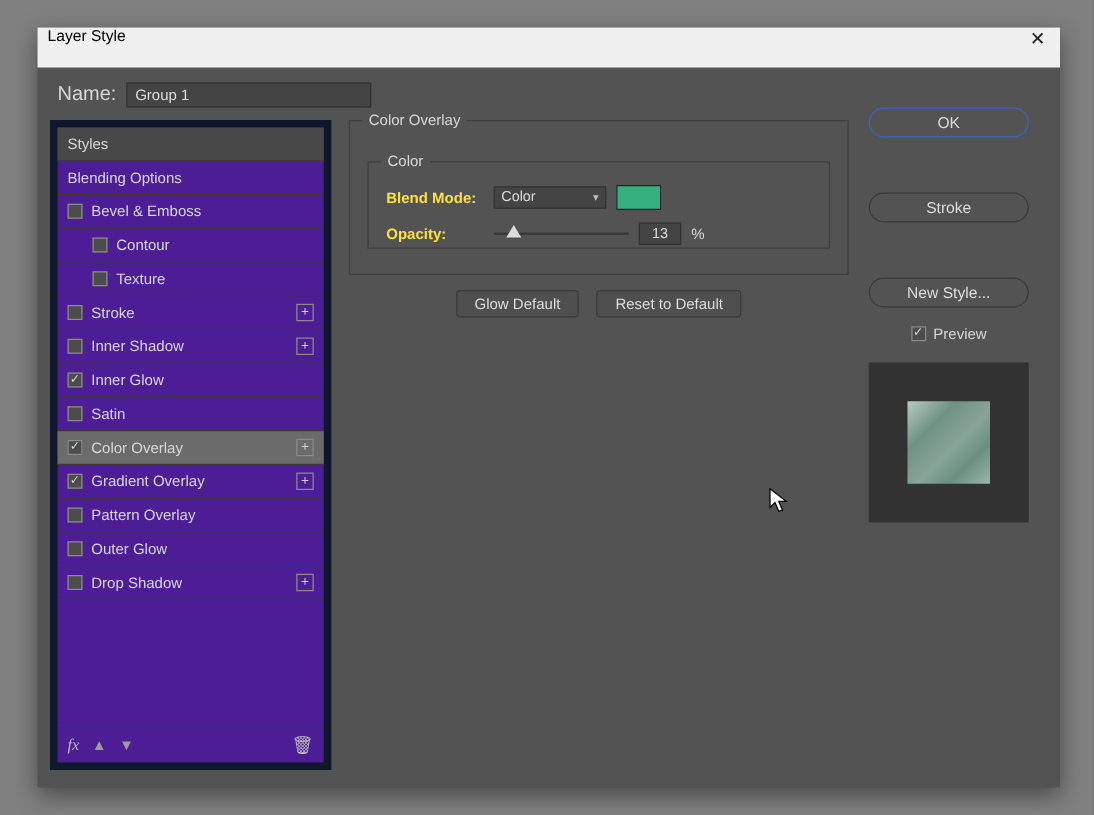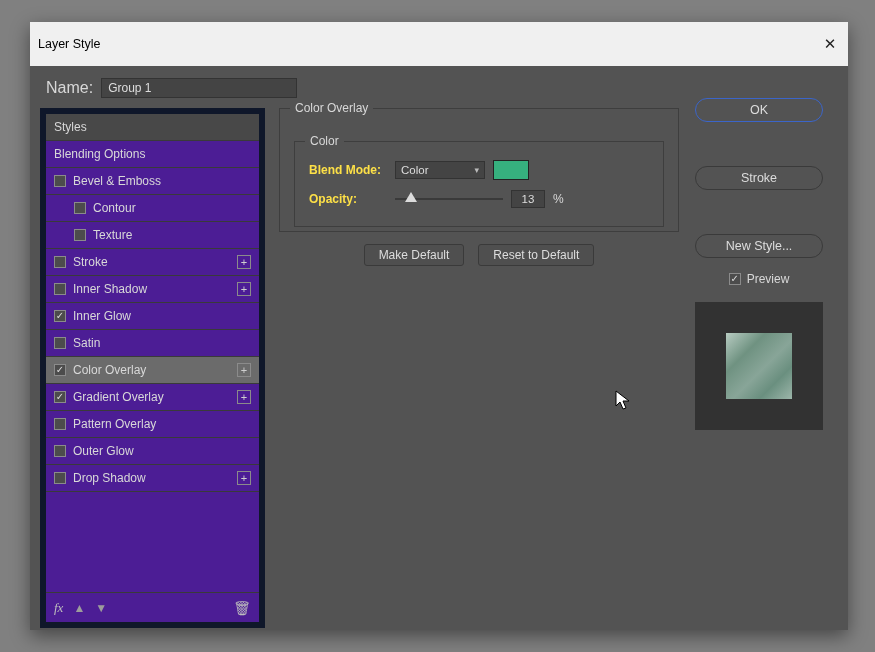--- a/index.html
+++ b/index.html
@@ -1,18 +1,18 @@
 <!DOCTYPE html>
 <html><head>
 <meta charset="utf-8">
 <style>
 * { box-sizing: border-box; margin: 0; padding: 0; font-family: "Segoe UI", Tahoma, sans-serif; }
 body { background: #808080; width: 875px; height: 652px; position: relative; overflow: hidden; }
 .dialog { position: absolute; left: 30px; top: 22px; width: 818px; height: 608px; background: #535353; color: #d8d8d8; font-size: 12px; box-shadow: 0 6px 18px rgba(0,0,0,.45); }
-.titlebar { height: 44px; background: #f0f0f0; color: #000; display: flex; align-items: center; padding: 0 8px; font-size: 12.5px; }
+.titlebar { height: 32px; background: #f0f0f0; color: #000; display: flex; padding: 0 8px; font-size: 12.5px; }
 .titlebar .t-title { flex: 1; }
 .titlebar .t-close { width: 20px; text-align: center; cursor: pointer; font-size: 15px; color: #222; }
 .body { position: relative; padding: 8px 10px 2px 10px; height: 578px; }
 .name-row { display: flex; align-items: center; gap: 8px; padding: 4px 0 10px 6px; }
 .name-row label { color: #d8d8d8; font-size: 16px; }
 .name-input { width: 196px; height: 20px; background: #444; border: 1px solid #333; color: #ddd; padding: 0 6px; font-size: 12px; }
 .cols { display: flex; gap: 14px; height: 520px; }
 .sidebar { width: 225px; border: 6px solid #0f172a; background: #4c1d95; display: flex; flex-direction: column; }
 .sb-head { height: 27px; display: flex; align-items: center; padding: 0 8px; border-bottom: 1px solid #3a3a3a; background: #484848; }
 .sb-item { height: 27px; display: flex; align-items: center; gap: 7px; padding: 0 8px; border-bottom: 1px solid #3a3a3a; cursor: default; position: relative; }
@@ -21,21 +21,21 @@
 .sb-spacer { flex: 1; }
 .sb-foot { height: 30px; display: flex; align-items: center; padding: 0 8px; gap: 10px; border-top: 1px solid #3a3a3a; color: #bdbdbd; }
 .sb-foot .sp { flex: 1; }
 .chk { width: 12px; height: 12px; border: 1px solid #8b8b8b; background: #4c4c4c; display: inline-flex; align-items: center; justify-content: center; color: #dcdcdc; font-size: 10px; line-height: 1; }
 .chk.on::after { content: "✓"; }
 .plus { margin-left: auto; width: 14px; height: 14px; border: 1px solid #8b8b8b; display: flex; align-items: center; justify-content: center; color: #cfcfcf; font-size: 11px; line-height: 1; }
 .center { width: 400px; position: relative; }
 .fieldset { position: relative; border: 1px solid #3e3e3e; padding: 32px 14px 14px 14px; }
 .legend { position: absolute; top: -8px; left: 10px; background: #535353; padding: 0 5px; font-size: 12px; color: #d8d8d8; }
 .fs-outer { height: 124px; }
-.fs-inner { margin-top: 0; height: 86px; }
+.fs-inner { margin-top: 0; height: 70px; }
 .row { display: flex; align-items: center; gap: 8px; margin-bottom: 10px; }
 .row .lab { width: 78px; text-align: left; color: #fde047; font-weight: bold; }
 .select { display: flex; align-items: center; width: 90px; height: 18px; background: #444; border: 1px solid #333; padding: 0 5px; font-size: 11.5px; color: #ddd; cursor: pointer; }
 .select .caret { margin-left: auto; font-size: 9px; color: #bbb; }
 .swatch { width: 36px; height: 20px; background: #36b07e; border: 1px solid #222; cursor: pointer; }
 .slider { position: relative; width: 108px; height: 14px; }
 .slider .track { position: absolute; left: 0; right: 0; top: 6px; height: 2px; background: #3a3a3a; }
 .slider .thumb { position: absolute; top: 0; width: 12px; height: 12px; left: 10px; }
 .slider .thumb::after { content: ""; display: block; width: 0; height: 0; border-left: 6px solid transparent; border-right: 6px solid transparent; border-bottom: 10px solid #dcdcdc; }
 .numbox { width: 34px; height: 18px; background: #444; border: 1px solid #333; color: #ddd; text-align: center; font-size: 11.5px; }
@@ -156,21 +156,21 @@
               <div class="slider">
                 <div class="track"></div>
                   <div class="thumb"></div>
               </div>
               <input class="numbox" value="13" style="">
               <span>%</span>
             </div>
           </div>
         </div>
         <div class="btn-row">
-          <div class="btn">Make Default</div>
+          <div class="btn">Glow Default</div>
           <div class="btn">Reset to Default</div>
         </div>
       </div>
 
       <div class="right">
         <div class="rbtn primary">OK</div>
         <div class="rbtn">Stroke</div>
         <div class="rbtn">New Style...</div>
         <div class="preview-row">
           <span class="chk on"></span>

